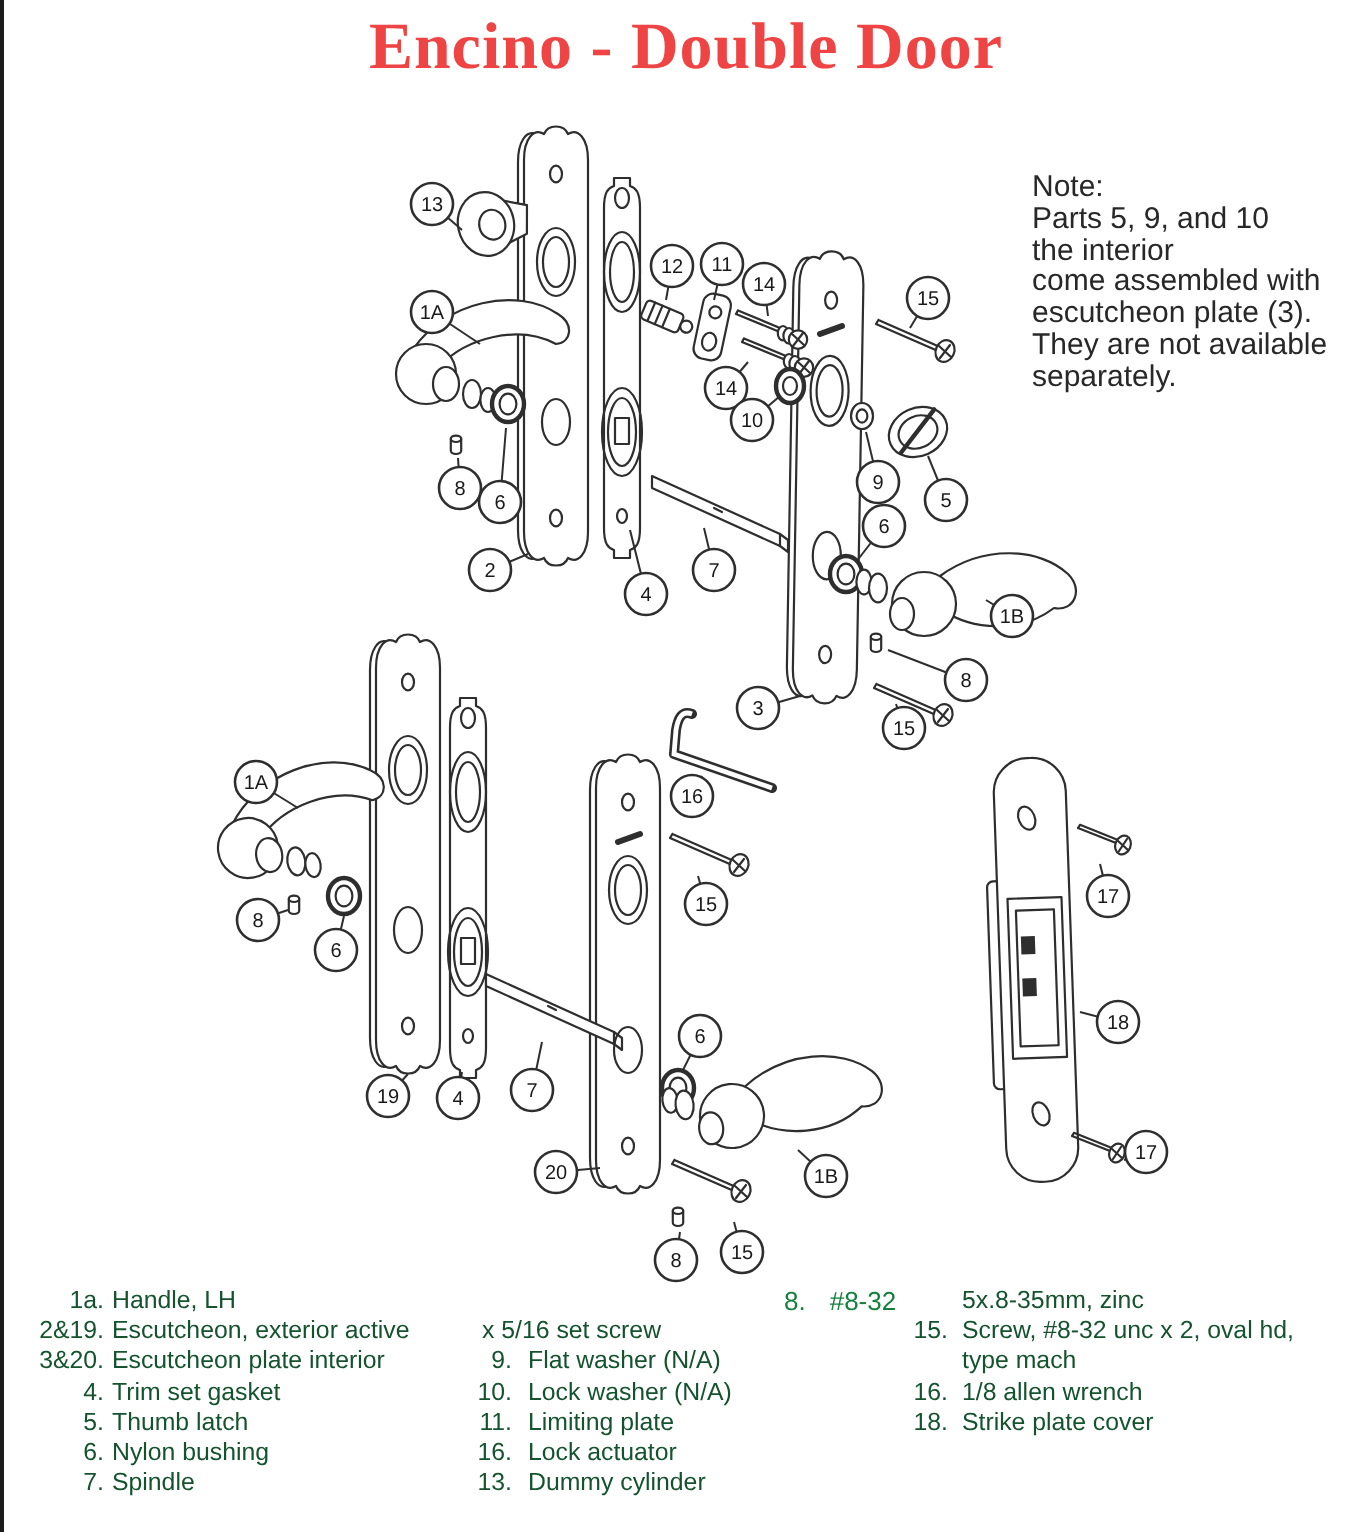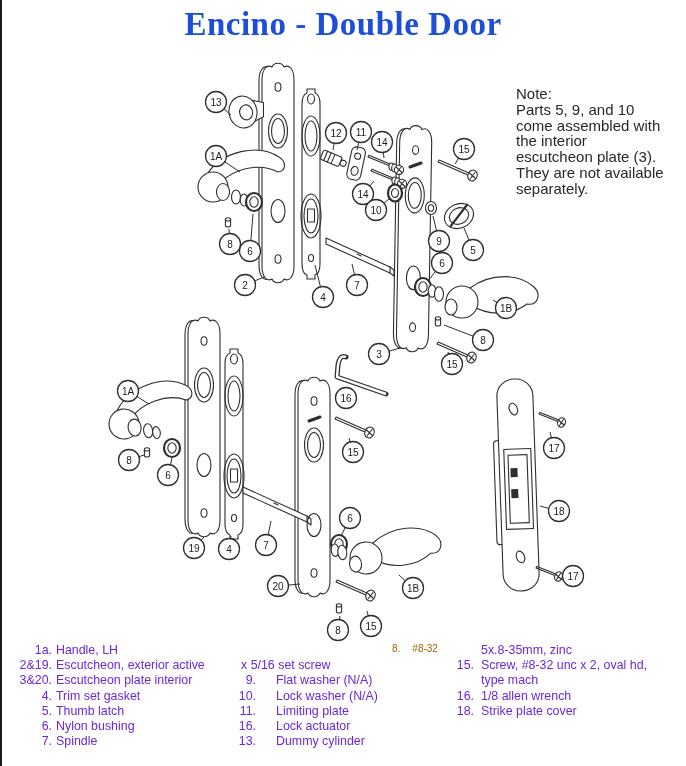--- a/index.html
+++ b/index.html
@@ -2,42 +2,42 @@
 <html style="--paper: #ffffff; --ink: #1a1a1a; --line: #2e2e2e;"><head>
 <meta charset="utf-8">
 <style>
   :root{ --ink:#1a1a1a; --line:#2e2e2e; --paper:#ffffff; }
   html,body{margin:0;padding:0;background:#fff;}
   #page{position:relative;width:686px;height:766px;background:var(--paper);
         font-family:"Liberation Sans",sans-serif;overflow:hidden;}
   #left-edge{position:absolute;left:0;top:0;width:2px;height:766px;background:#1c1c1c;}
   #title{position:absolute;left:0;right:0;top:6px;text-align:center;
          font-family:"Liberation Serif","DejaVu Serif",serif;font-weight:bold;
-         font-size:33px;color:#1d4ed8;letter-spacing:.5px;}
+         font-size:33px;color:#ef4444;letter-spacing:.5px;}
   #note{position:absolute;left:516px;top:86px;width:150px;font-size:15px;
         line-height:15.8px;color:#282828;}
   #diagram{position:absolute;left:0;top:0;width:686px;height:766px;}
   .s{stroke:var(--line);stroke-width:1.1;fill:none;stroke-linecap:round;stroke-linejoin:round;}
   .sf{stroke:var(--line);stroke-width:1.1;fill:#fff;stroke-linecap:round;stroke-linejoin:round;}
   .thick{stroke-width:2.2;}
   .dash{stroke-width:3;}
   .wrench-core{stroke:#fff;stroke-width:2.4;fill:none;}
   .wrench-out{stroke:var(--line);stroke-width:5;fill:none;stroke-linecap:round;stroke-linejoin:round;}
   .callout line{stroke:var(--line);stroke-width:1;}
   .callout circle{stroke:var(--line);stroke-width:1.3;fill:#fff;}
   .callout text{fill:var(--ink);font-family:"Liberation Sans",sans-serif;font-size:10px;
                 text-anchor:middle;}
-  .plist{position:absolute;top:643px;font-size:12.4px;line-height:15.2px;color:#6d28d9;
+  .plist{position:absolute;top:643px;font-size:12.4px;line-height:15.2px;color:#14532d;
          white-space:nowrap;}
   .plist .row{height:15.2px;}
   .num{display:inline-block;text-align:right;}
   #plist-col1{left:18px;} #plist-col1 .num{width:34px;} #plist-col1 .lbl{margin-left:4px;}
-  #plist-col2{left:222px;} #plist-col2 .num{width:34px;} #plist-col2 .lbl{margin-left:20px;}
+  #plist-col2{left:222px;} #plist-col2 .num{width:34px;} #plist-col2 .lbl{margin-left:8px;}
   #plist-col2 .row.outdent .lbl{margin-left:-23px;padding-left:42px;}
-  #plist-col3{left:392px;top:643px;position:absolute;font-size:10px;color:#a16207;}
+  #plist-col3{left:392px;top:643px;position:absolute;font-size:13px;color:#15803d;}
   #plist-col3 .lbl{margin-left:12px;}
   #plist-col4{left:448px;} #plist-col4 .num{width:26px;} #plist-col4 .lbl{margin-left:7px;}
 </style>
 </head>
 <body>
 
 <div id="page">
   <div id="left-edge"></div>
 
   <div id="title">Encino - Double Door</div>
@@ -370,22 +370,22 @@
           <line x1="573" y1="576" x2="562" y2="580"></line>
           <circle cx="573" cy="576" r="10.5"></circle>
           <text x="573" y="579.5">17</text>
         </g>
       </g>
   </svg>
 
   <div id="note">
     <div>Note:</div>
     <div>Parts 5, 9, and 10</div>
+    <div>the interior</div>
     <div>come assembled with</div>
-    <div>the interior</div>
     <div>escutcheon plate (3).</div>
     <div>They are not available</div>
     <div>separately.</div>
   </div>
 
   <div id="plist-col1" class="plist">
     <div class="row"><span class="num">1a.</span><span class="lbl">Handle, LH</span></div>
     <div class="row"><span class="num">2&amp;19.</span><span class="lbl">Escutcheon, exterior active</span></div>
     <div class="row"><span class="num">3&amp;20.</span><span class="lbl">Escutcheon plate interior</span></div>
     <div class="row"><span class="num">4.</span><span class="lbl">Trim set gasket</span></div>

